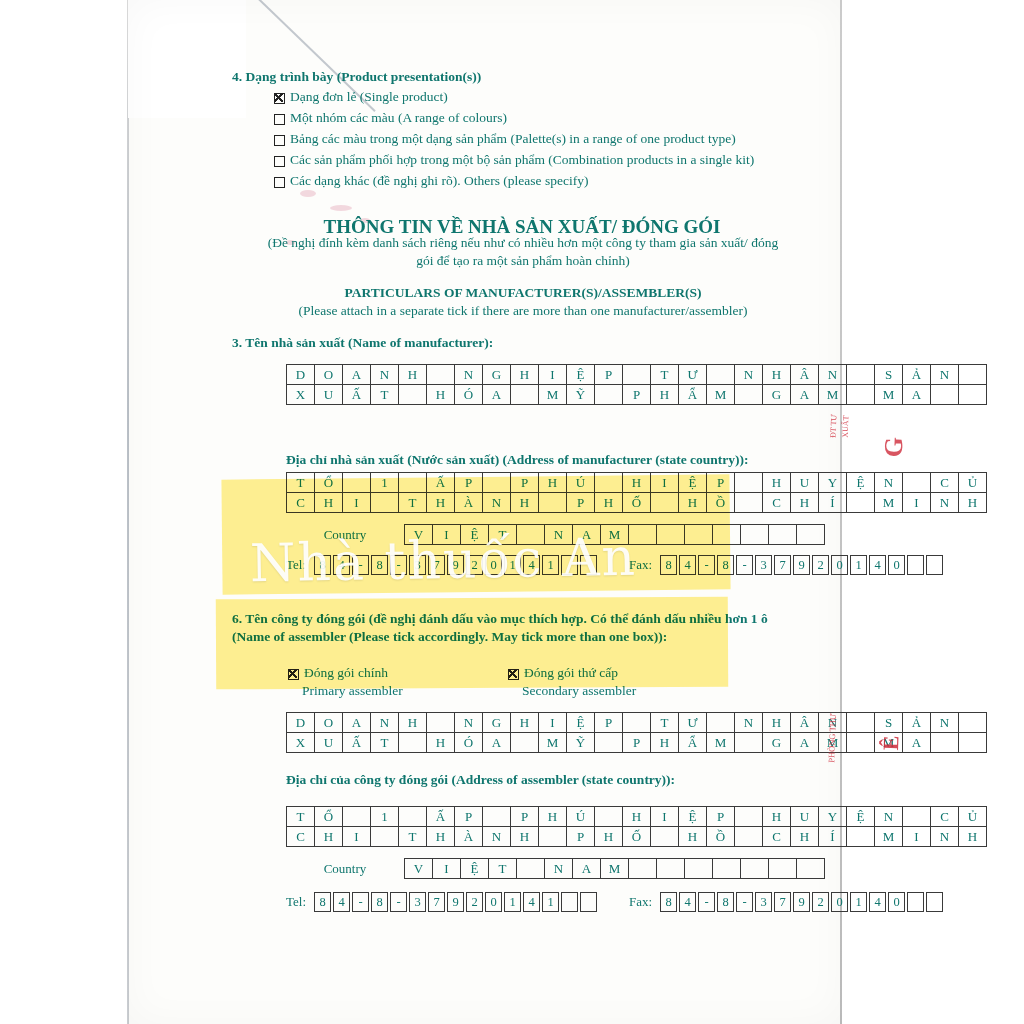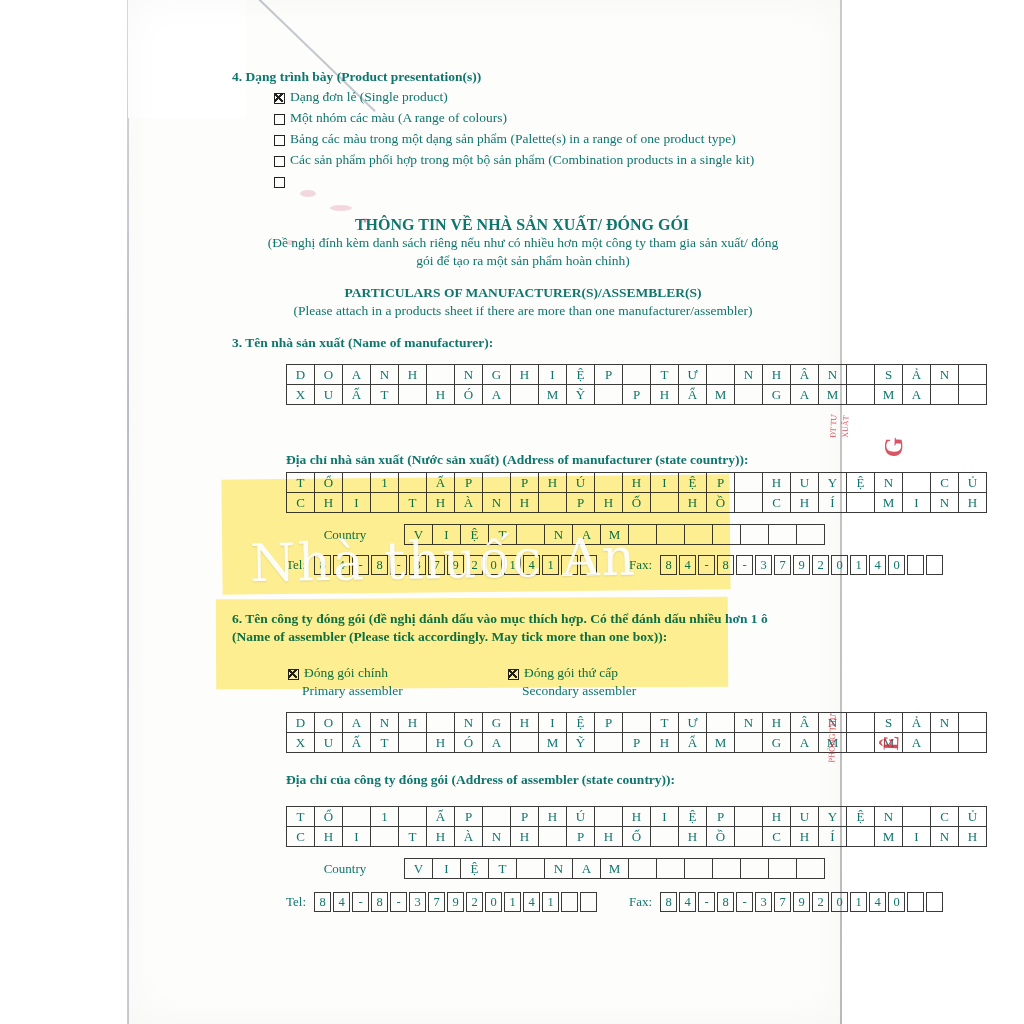--- a/index.html
+++ b/index.html
@@ -184,34 +184,34 @@
     <div class="opt">
       <span class="chk"></span><span>Một nhóm các màu (A range of colours)</span>
     </div>
     <div class="opt">
       <span class="chk"></span><span>Bảng các màu trong một dạng sản phẩm (Palette(s) in a range of one product type)</span>
     </div>
     <div class="opt">
       <span class="chk"></span><span>Các sản phẩm phối hợp trong một bộ sản phẩm (Combination products in a single kit)</span>
     </div>
     <div class="opt">
-      <span class="chk"></span>
+      <span class="chk"></span><span>Các dạng khác (đề nghị ghi rõ). Others (please specify)</span>
     </div>
   </div>
 
   <div class="blk center" style="left:232px;top:214px;width:580px;">
-    <div class="bold" style="font-size:16px;">THÔNG TIN VỀ NHÀ SẢN XUẤT/ ĐÓNG GÓI</div>
+    <div class="bold" style="font-size:19px;">THÔNG TIN VỀ NHÀ SẢN XUẤT/ ĐÓNG GÓI</div>
   </div>
   <div class="blk center" style="left:240px;top:234px;width:566px;">
     <div>(Đề nghị đính kèm danh sách riêng nếu như có nhiều hơn một công ty tham gia sản xuất/ đóng</div>
     <div>gói để tạo ra một sản phẩm hoàn chỉnh)</div>
   </div>
   <div class="blk center" style="left:240px;top:284px;width:566px;text-align:center;">
     <div class="bold">PARTICULARS OF MANUFACTURER(S)/ASSEMBLER(S)</div>
-    <div>(Please attach in a products sheet if there are more than one manufacturer/assembler)</div>
+    <div>(Please attach in a separate tick if there are more than one manufacturer/assembler)</div>
   </div>
 
   <div class="blk bold" style="left:232px;top:334px;">3. Tên nhà sản xuất (Name of manufacturer):</div>
 
   <div class="blk" style="left:286px;top:364px;">
     <table class="grid">
         <tbody id="m-name">
           <tr>
             <td>D</td>
             <td>O</td>

